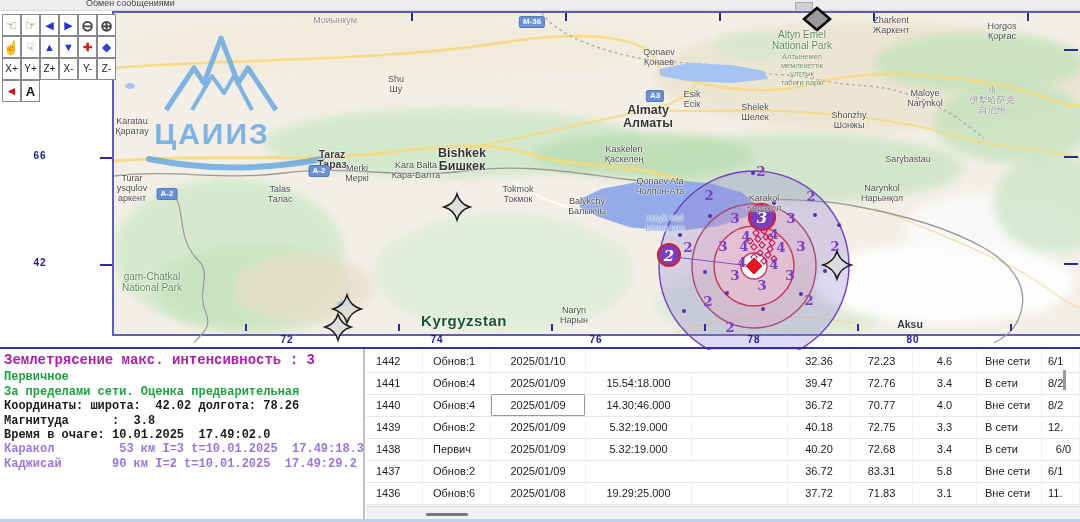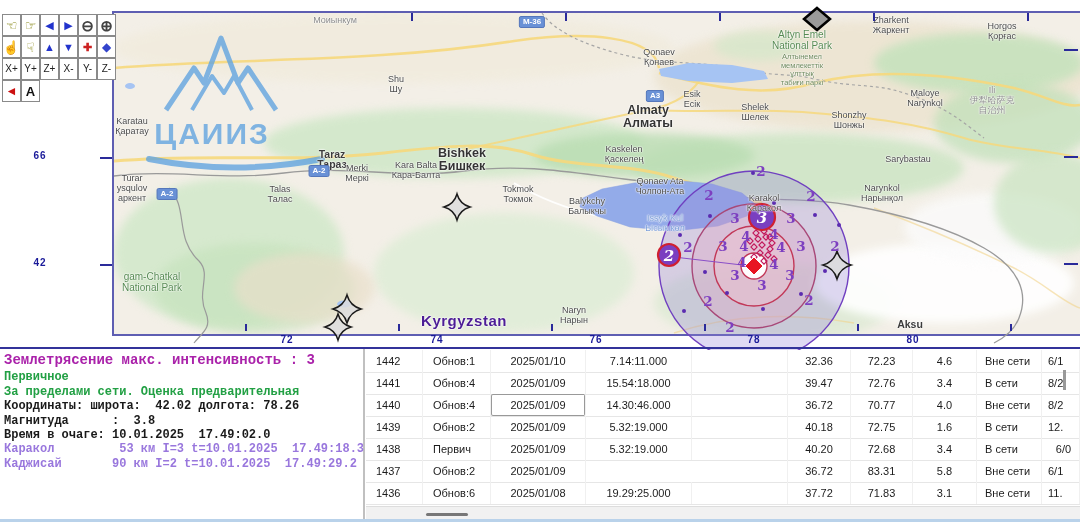--- a/index.html
+++ b/index.html
@@ -29,21 +29,21 @@
        border:2px solid #5e5eb2;box-sizing:content-box;background:#f3efe7;}
   #map-clip{position:absolute;left:0;top:0;width:966px;height:321px;overflow:hidden;}
   .blob{position:absolute;border-radius:50%;filter:blur(5px);}
   #map-svg{position:absolute;left:0;top:0;overflow:visible;}
   #map-anno{position:absolute;left:0;top:0;width:966px;height:321px;padding-left:20px;}
   .lbl{position:absolute;transform:translateX(-50%);text-align:center;font-size:9px;color:#4a4a4a;
        line-height:10px;white-space:nowrap;text-shadow:0 0 2px #fff,0 0 2px #fff,0 0 1px #fff;}
   .lbl.big{font-size:12.5px;font-weight:bold;color:#333;line-height:13px;}
   .lbl.md{font-size:10.5px;font-weight:bold;color:#3c3c3c;}
   .lbl.md2{font-size:10px;line-height:11px;}
-  .lbl.huge{font-size:15px;font-weight:bold;color:#4c1d95;letter-spacing:.5px;}
+  .lbl.huge{font-size:15px;font-weight:bold;color:#14532d;letter-spacing:.5px;}
   .lbl.green{color:#568a52;}
   .lbl.blue{color:#7c9fd9;}
   .lbl.gray{color:#8a8a8a;}
   .lbl.tiny{font-size:7.5px;line-height:8.5px;color:#6f8a5e;}
   .badge{position:absolute;transform:translateX(-50%);background:#6991d6;color:#fff;font-size:8px;
          font-weight:bold;padding:0 3px;border-radius:2px;line-height:10px;border:1px solid #5577bb;
          white-space:nowrap;}
   .inum{position:absolute;transform:translate(-50%,-50%);color:#7d3fc0;font-weight:bold;
         font-size:13.5px;font-family:"DejaVu Serif",serif;}
   .tick{position:absolute;background:#2a2a9a;}
@@ -70,20 +70,24 @@
   #hscroll{position:absolute;left:366px;top:506px;width:714px;height:14px;background:#f1f1f1;
            border-top:1px solid #ddd;cursor:pointer;}
   #hthumb{position:absolute;left:60px;top:6px;width:42px;height:3px;background:#777;border-radius:2px;}
   #vthumb{position:absolute;left:1063px;top:370px;width:3px;height:20px;background:#999;}
 </style>
 </head>
 <body>
 
 <div id="app">
 
+  <div id="menubar">
+    <span class="mtext">Обмен сообщениями</span>
+    <span class="msq"></span>
+  </div>
 
   <div id="toolbar">
       <div class="tbtn hand" style="left: 0px; top: 0px;">☜</div>
       <div class="tbtn hand" style="left: 19px; top: 0px;">☞</div>
       <div class="tbtn blue" style="left: 38px; top: 0px;">◀</div>
       <div class="tbtn blue" style="left: 57px; top: 0px;">▶</div>
       <div class="tbtn mag" style="left: 76px; top: 0px;">⊖</div>
       <div class="tbtn mag" style="left: 95px; top: 0px;">⊕</div>
       <div class="tbtn green" style="left: 0px; top: 22px;">☝</div>
       <div class="tbtn hand" style="left: 19px; top: 22px;">☟</div>
@@ -380,21 +384,20 @@
   <div id="hdivider"></div>
   <div id="vdivider"></div>
 
   <div id="info"><div class="head">Землетрясение макс. интенсивность : 3</div><div class="green">Первичное</div><div class="green">За пределами сети. Оценка предварительная</div><div class="black">Координаты: широта:  42.02 долгота: 78.26</div><div class="black">Магнитуда      :  3.8</div><div class="black">Время в очаге: 10.01.2025  17.49:02.0</div><div class="violet">Каракол         53 км I=3 t=10.01.2025  17.49:18.3</div><div class="violet">Каджисай       90 км I=2 t=10.01.2025  17.49:29.2</div></div>
 
   <div id="table">
       <div class="trow" style="top: 0px;">
         <div class="tcell" style="left: 0px; width: 57px; text-align: left; padding-left: 10px;">1442</div>
         <div class="tcell" style="left: 57px; width: 68px; text-align: left; padding-left: 10px;">Обнов:1</div>
         <div class="tcell" style="left: 125px; width: 95px; text-align: center;">2025/01/10</div>
-        <div class="tcell" style="left: 220px; width: 106px; text-align: center;">7.14:11.000</div>
         <div class="tcell" style="left: 326px; width: 96px; text-align: center;"></div>
         <div class="tcell" style="left: 422px; width: 63px; text-align: center;">32.36</div>
         <div class="tcell" style="left: 485px; width: 62px; text-align: center;">72.23</div>
         <div class="tcell" style="left: 547px; width: 64px; text-align: center;">4.6</div>
         <div class="tcell" style="left: 611px; width: 65px; text-align: left; padding-left: 8px;">Вне сети</div>
         <div class="tcell" style="left: 676px; width: 38px; text-align: left; padding-left: 6px;">6/1</div>
       </div>
       <div class="trow" style="top: 22px;">
         <div class="tcell" style="left: 0px; width: 57px; text-align: left; padding-left: 10px;">1441</div>
         <div class="tcell" style="left: 57px; width: 68px; text-align: left; padding-left: 10px;">Обнов:4</div>
@@ -420,21 +423,21 @@
         <div class="tcell" style="left: 676px; width: 38px; text-align: left; padding-left: 6px;">8/2</div>
       </div>
       <div class="trow" style="top: 66px;">
         <div class="tcell" style="left: 0px; width: 57px; text-align: left; padding-left: 10px;">1439</div>
         <div class="tcell" style="left: 57px; width: 68px; text-align: left; padding-left: 10px;">Обнов:2</div>
         <div class="tcell" style="left: 125px; width: 95px; text-align: center;">2025/01/09</div>
         <div class="tcell" style="left: 220px; width: 106px; text-align: center;">5.32:19.000</div>
         <div class="tcell" style="left: 326px; width: 96px; text-align: center;"></div>
         <div class="tcell" style="left: 422px; width: 63px; text-align: center;">40.18</div>
         <div class="tcell" style="left: 485px; width: 62px; text-align: center;">72.75</div>
-        <div class="tcell" style="left: 547px; width: 64px; text-align: center;">1.6</div>
+        <div class="tcell" style="left: 547px; width: 64px; text-align: center;">3.3</div>
         <div class="tcell" style="left: 611px; width: 65px; text-align: left; padding-left: 8px;">В сети</div>
         <div class="tcell" style="left: 676px; width: 38px; text-align: left; padding-left: 6px;">12.</div>
       </div>
       <div class="trow" style="top: 88px;">
         <div class="tcell" style="left: 0px; width: 57px; text-align: left; padding-left: 10px;">1438</div>
         <div class="tcell" style="left: 57px; width: 68px; text-align: left; padding-left: 10px;">Первич</div>
         <div class="tcell" style="left: 125px; width: 95px; text-align: center;">2025/01/09</div>
         <div class="tcell" style="left: 220px; width: 106px; text-align: center;">5.32:19.000</div>
         <div class="tcell" style="left: 326px; width: 96px; text-align: center;"></div>
         <div class="tcell" style="left: 422px; width: 63px; text-align: center;">40.20</div>

